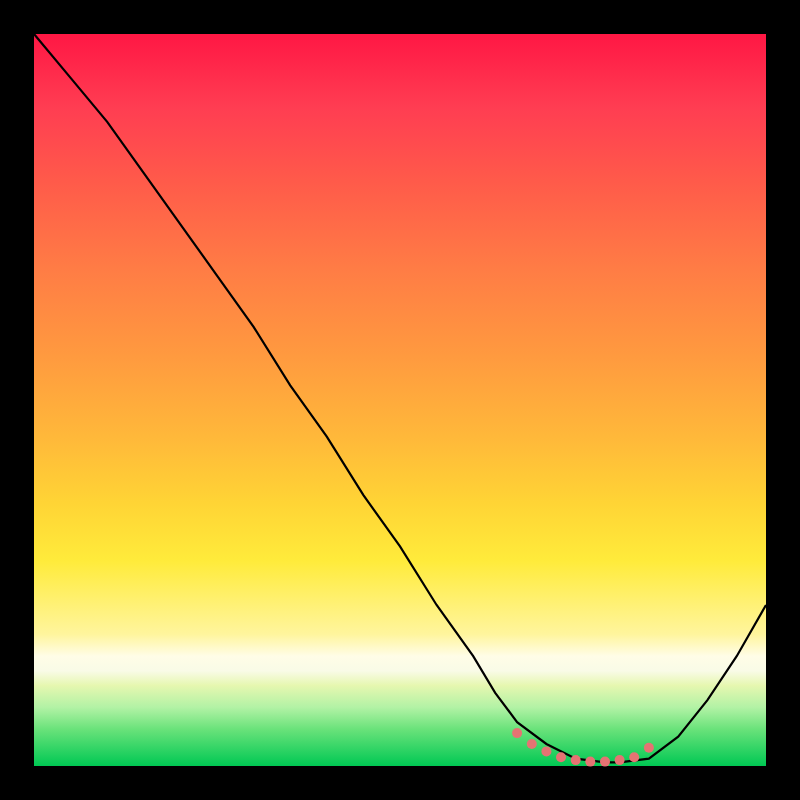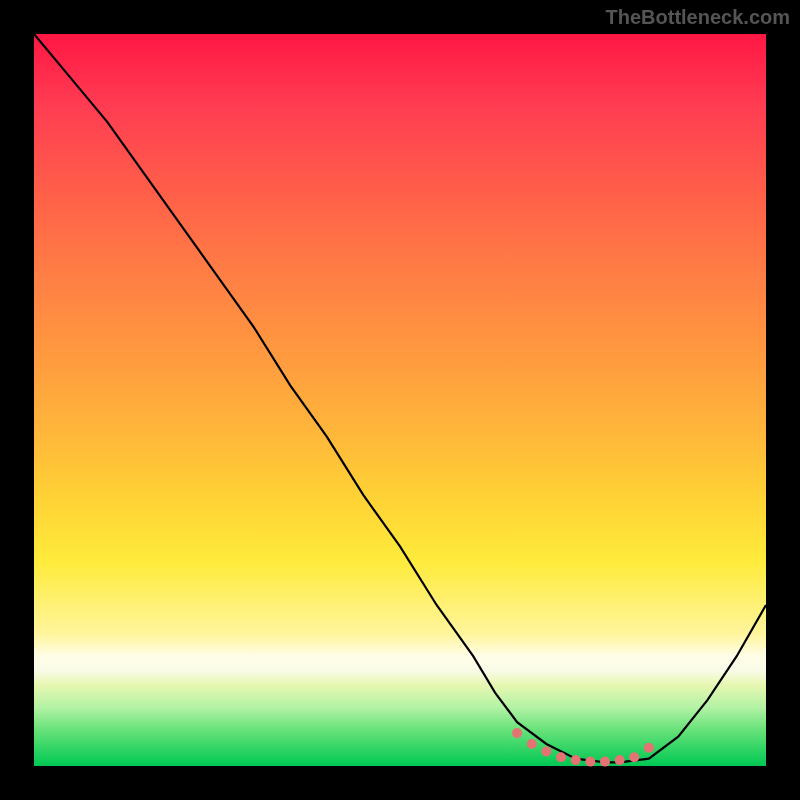--- a/index.html
+++ b/index.html
@@ -80,14 +80,13 @@
         <circle cx="561.0" cy="757.2" r="5" fill="#e57373"></circle>
         <circle cx="575.7" cy="760.1" r="5" fill="#e57373"></circle>
         <circle cx="590.3" cy="761.6" r="5" fill="#e57373"></circle>
         <circle cx="605.0" cy="761.6" r="5" fill="#e57373"></circle>
         <circle cx="619.6" cy="760.1" r="5" fill="#e57373"></circle>
         <circle cx="634.2" cy="757.2" r="5" fill="#e57373"></circle>
         <circle cx="648.9" cy="747.7" r="5" fill="#e57373"></circle>
       </g>
   </svg>
 
-  <div class="watermark">TheBottleneck.com</div>
 </div>
 
 </body></html>

